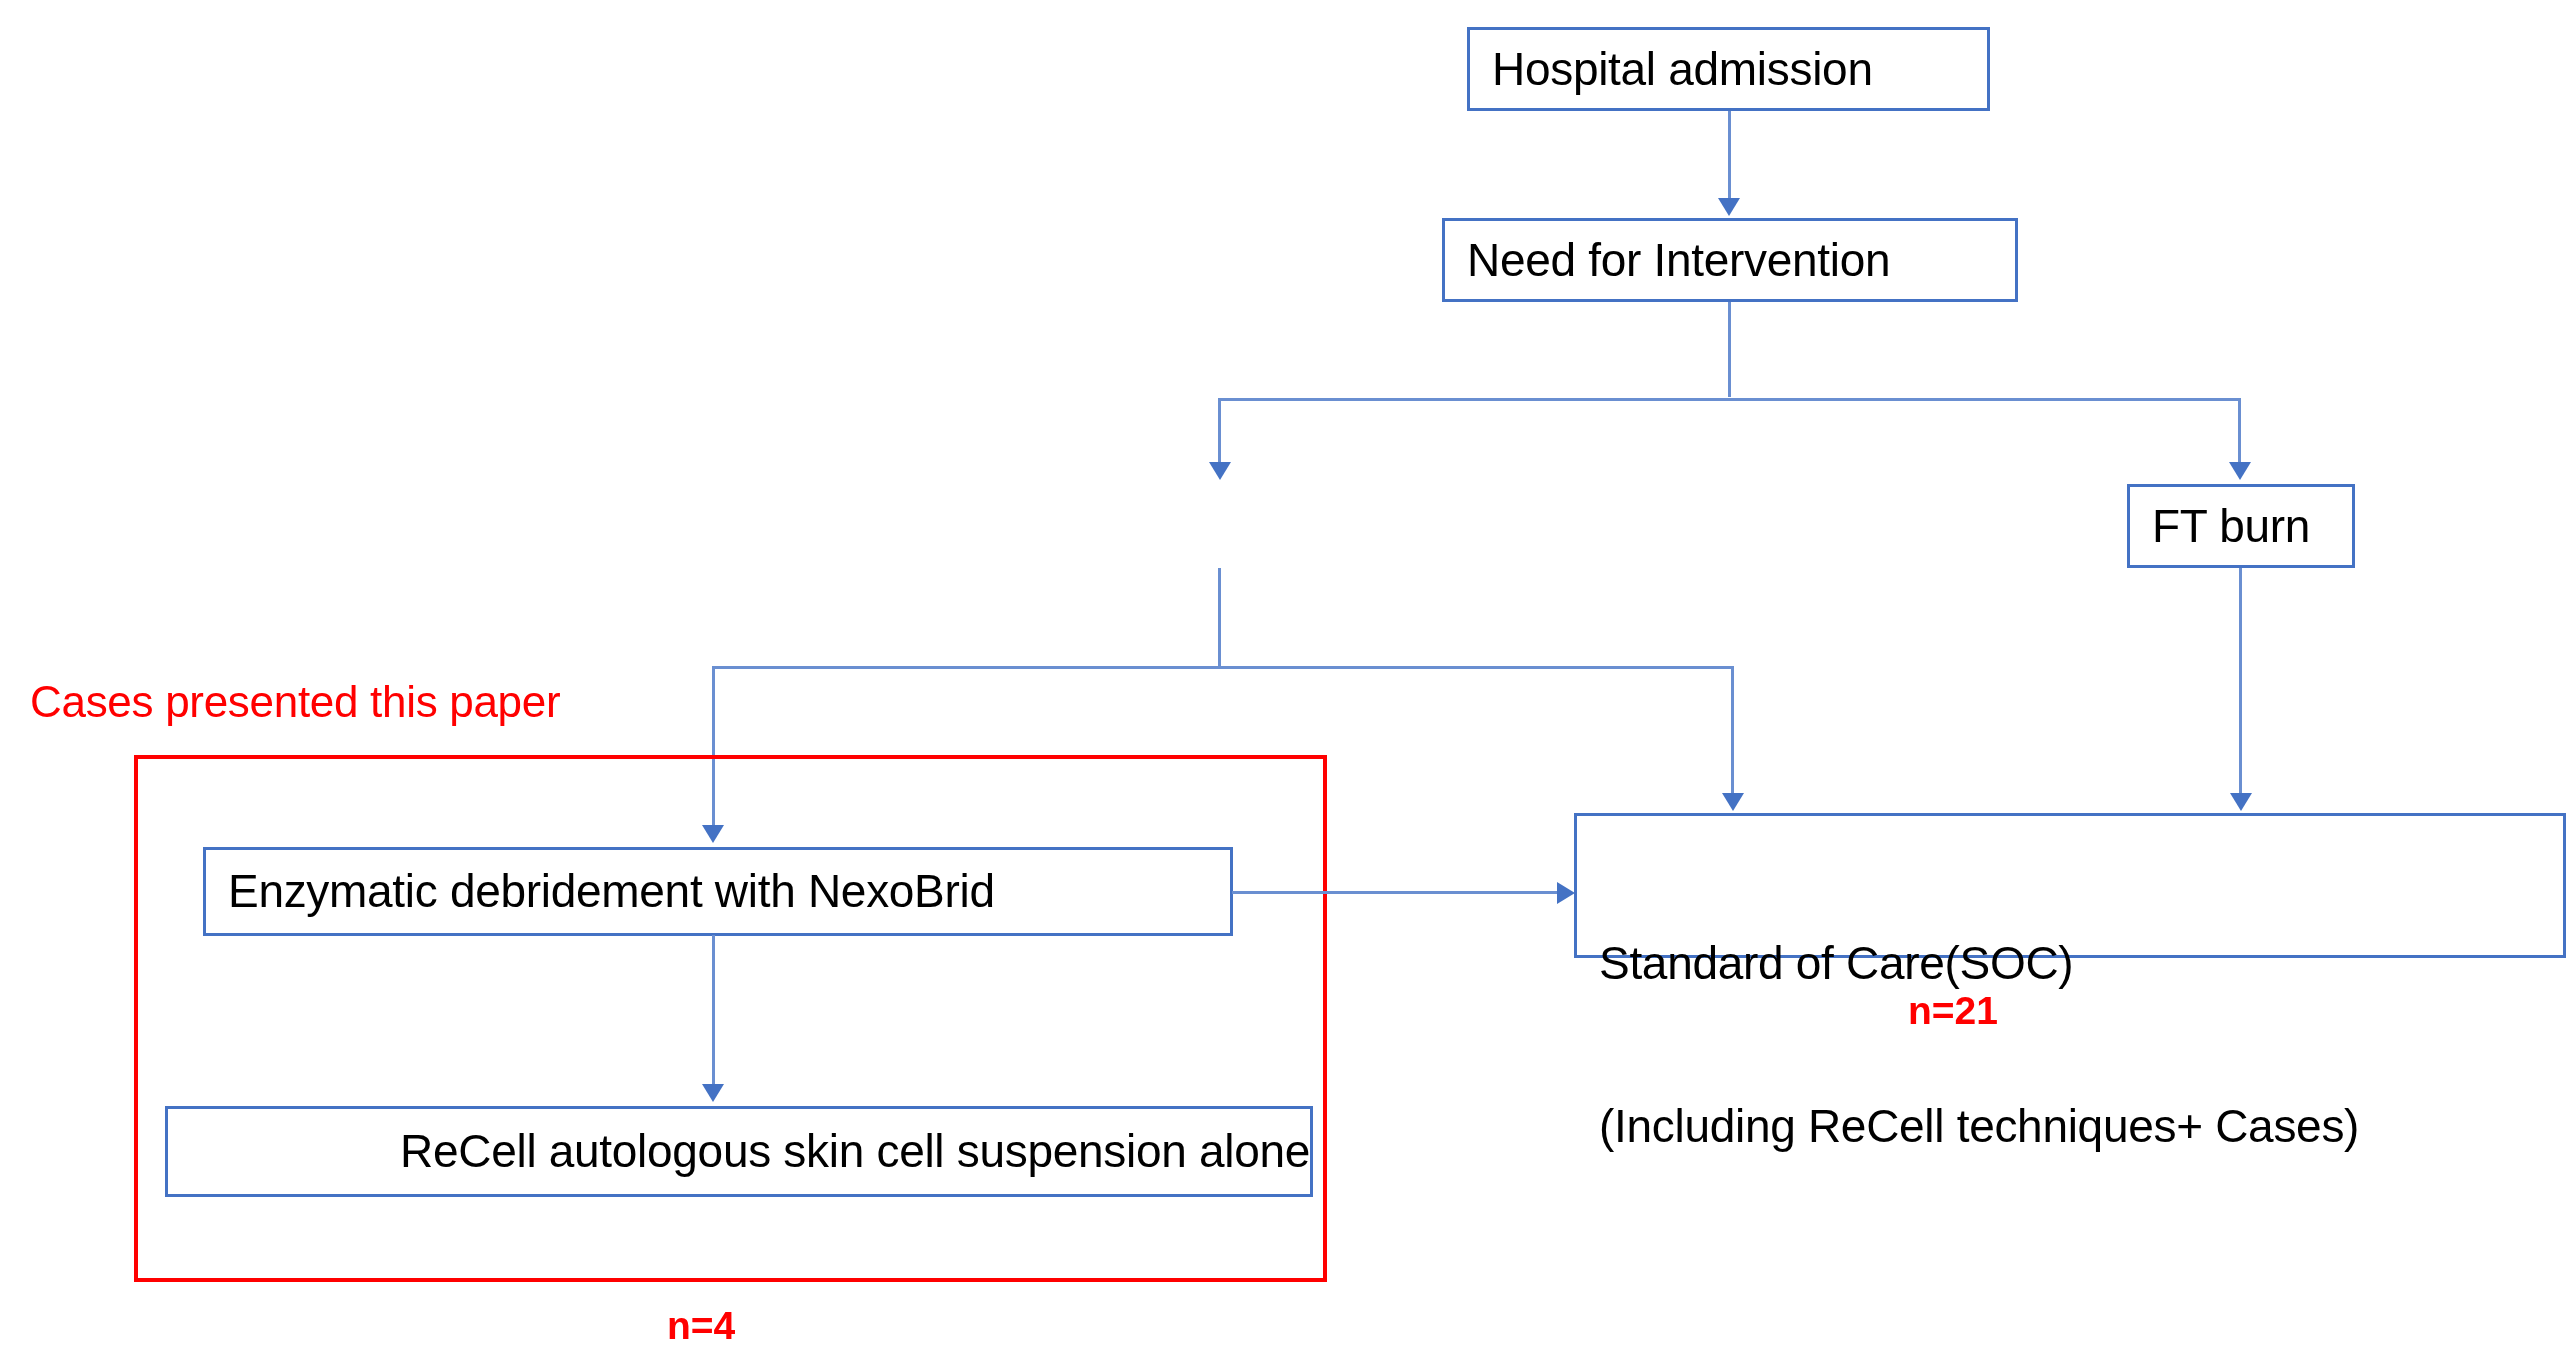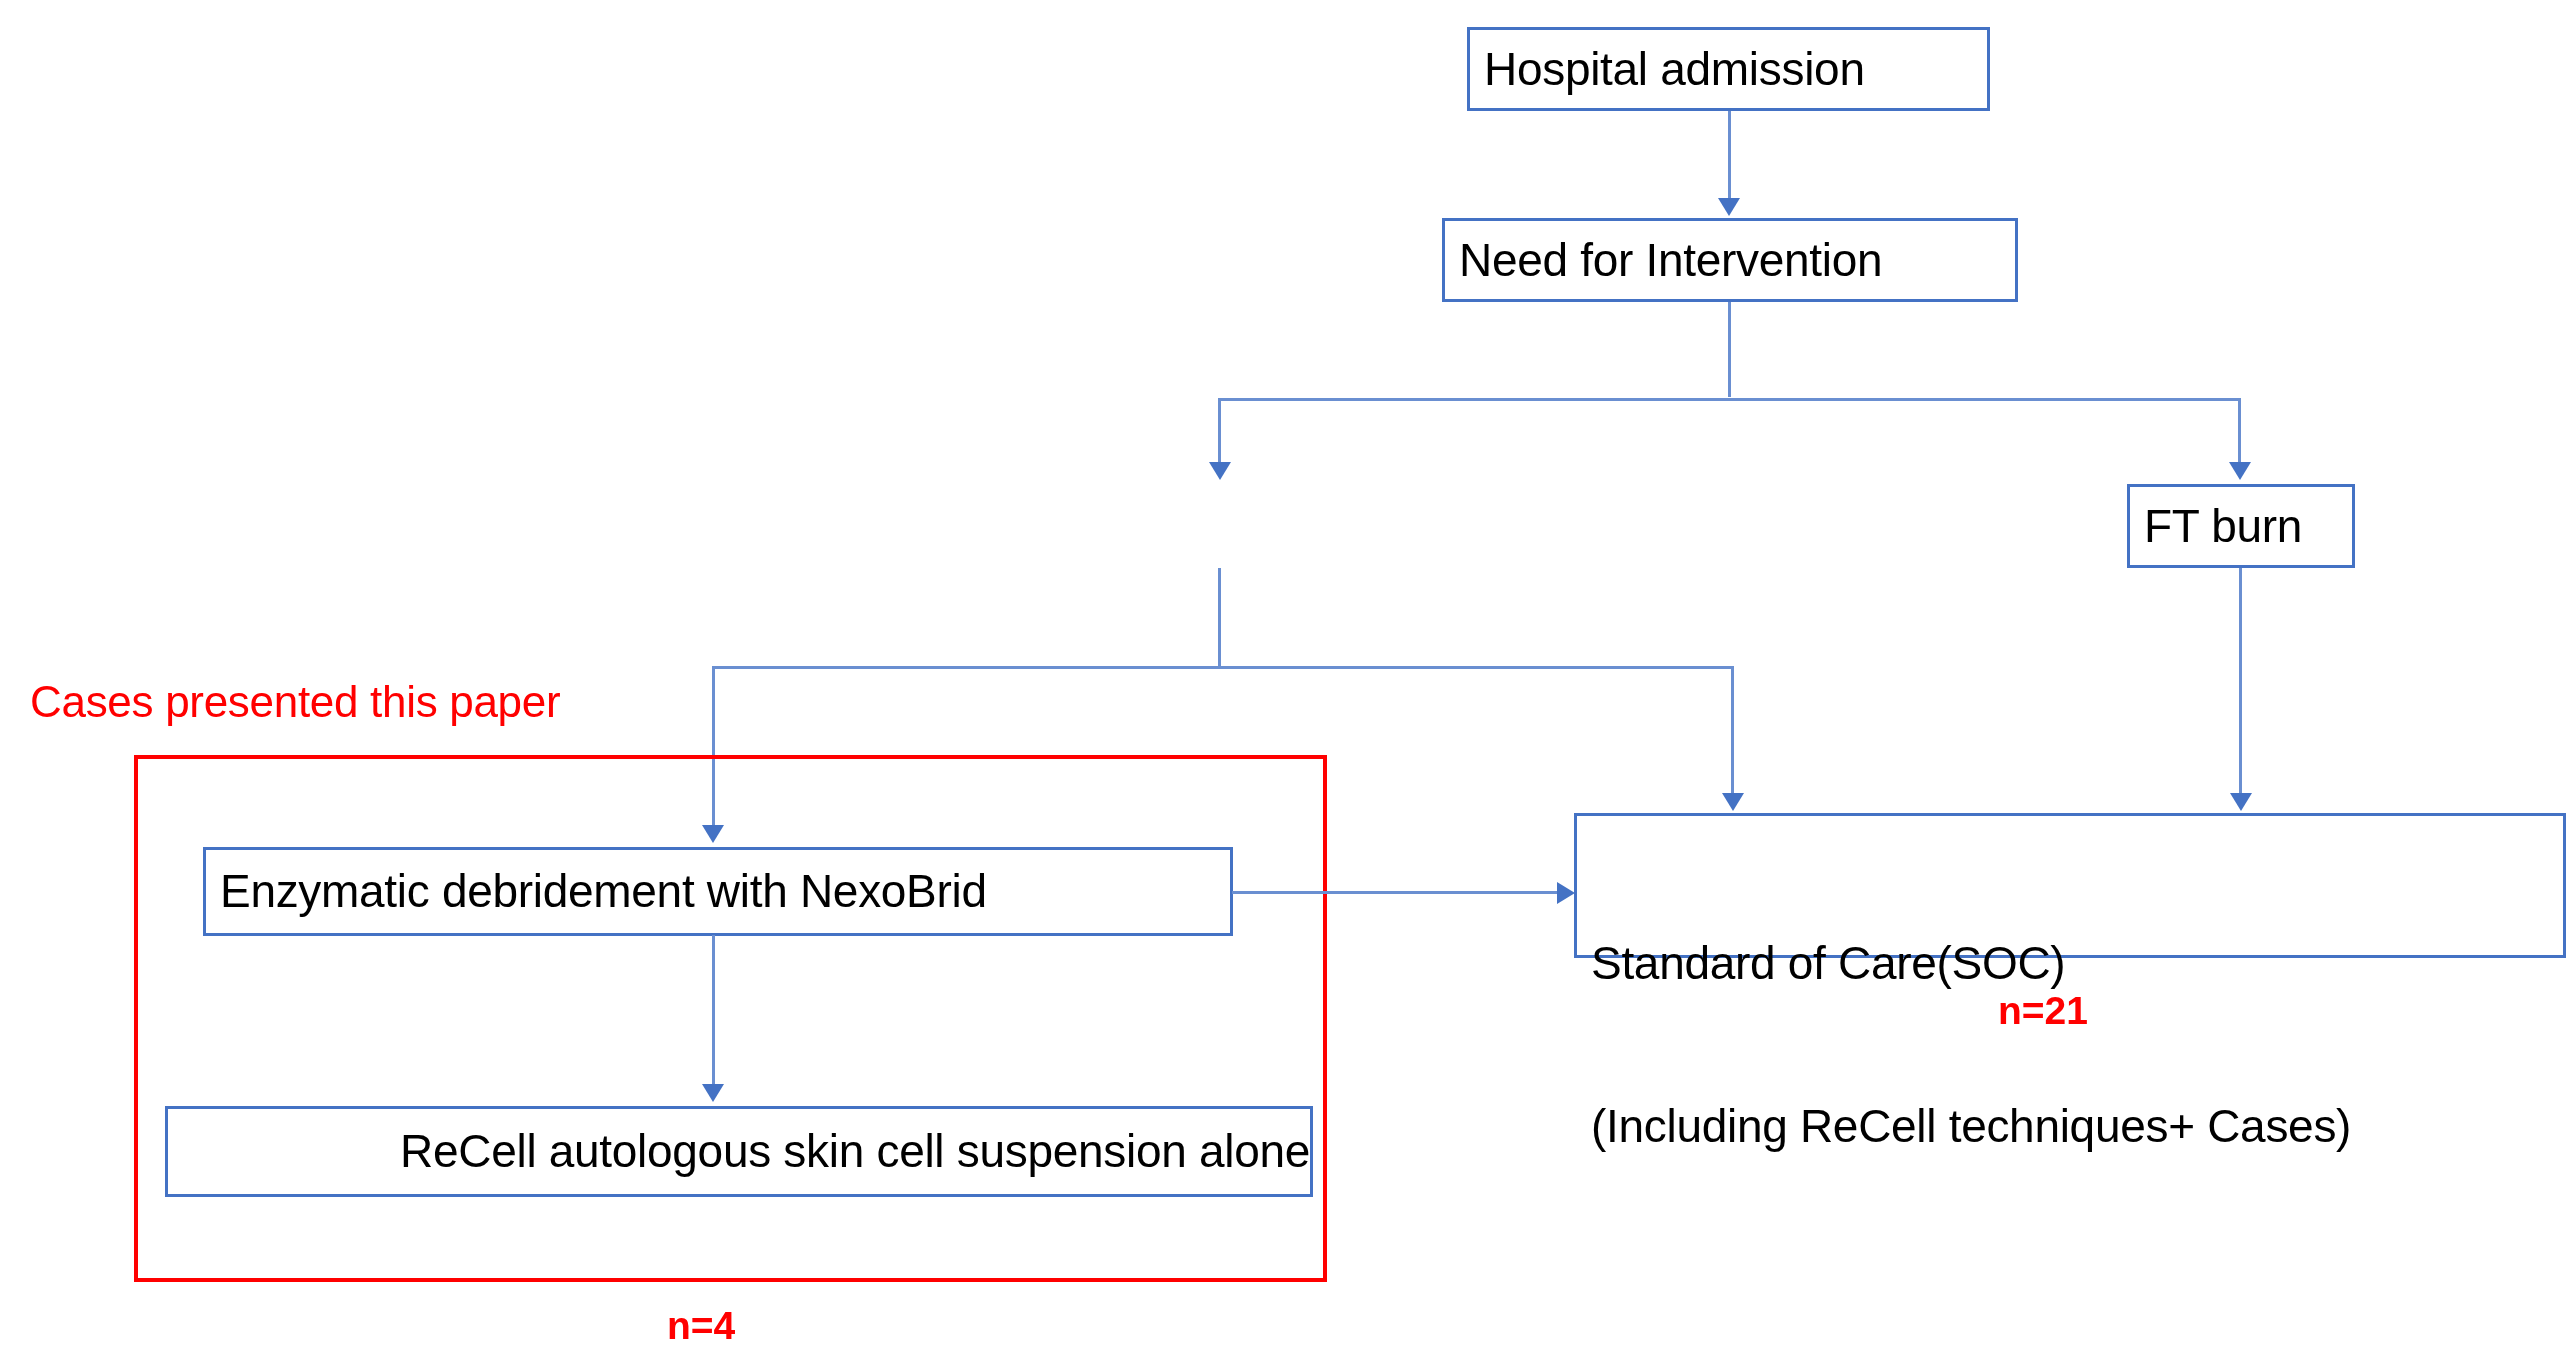--- a/index.html
+++ b/index.html
@@ -17,21 +17,21 @@
   }
 
   
   .node {
     position: absolute;
     box-sizing: border-box;
     border: 3.4px solid #4472C4;
     background: #ffffff;
     display: flex;
     align-items: center;
-    padding-left: 14px;
+    padding-left: 22px;
     color: #000000;
     font-size: 46px;
     line-height: 1.18;
     white-space: pre;
     letter-spacing: -0.3px;
   }
   .node.two-line {
     display: block;
     padding-top: 11.8px;
   }
@@ -142,18 +142,18 @@
 
   <div class="node" id="node-recell" style="left:165px; top:1106px; width:1148px; height:91px;justify-content:flex-end;">
     <span>ReCell autologous skin cell suspension alone</span>
   </div>
 
   <div class="node two-line" id="node-soc" style="left:1574px; top:813px; width:992px; height:145px;">
     <span class="line">Standard of Care(SOC)</span>
     <span class="line">(Including ReCell techniques+ Cases)</span>
   </div>
 
-  <div class="red-count" style="left:1998px; top:989px;text-align:center;">n=21</div>
+  <div class="red-count" style="left:1908px; top:989px;text-align:center;">n=21</div>
 
   <div class="red-count" style="left:667px; top:1304px;">n=4</div>
 
 </div>
 
 
 </body></html>

